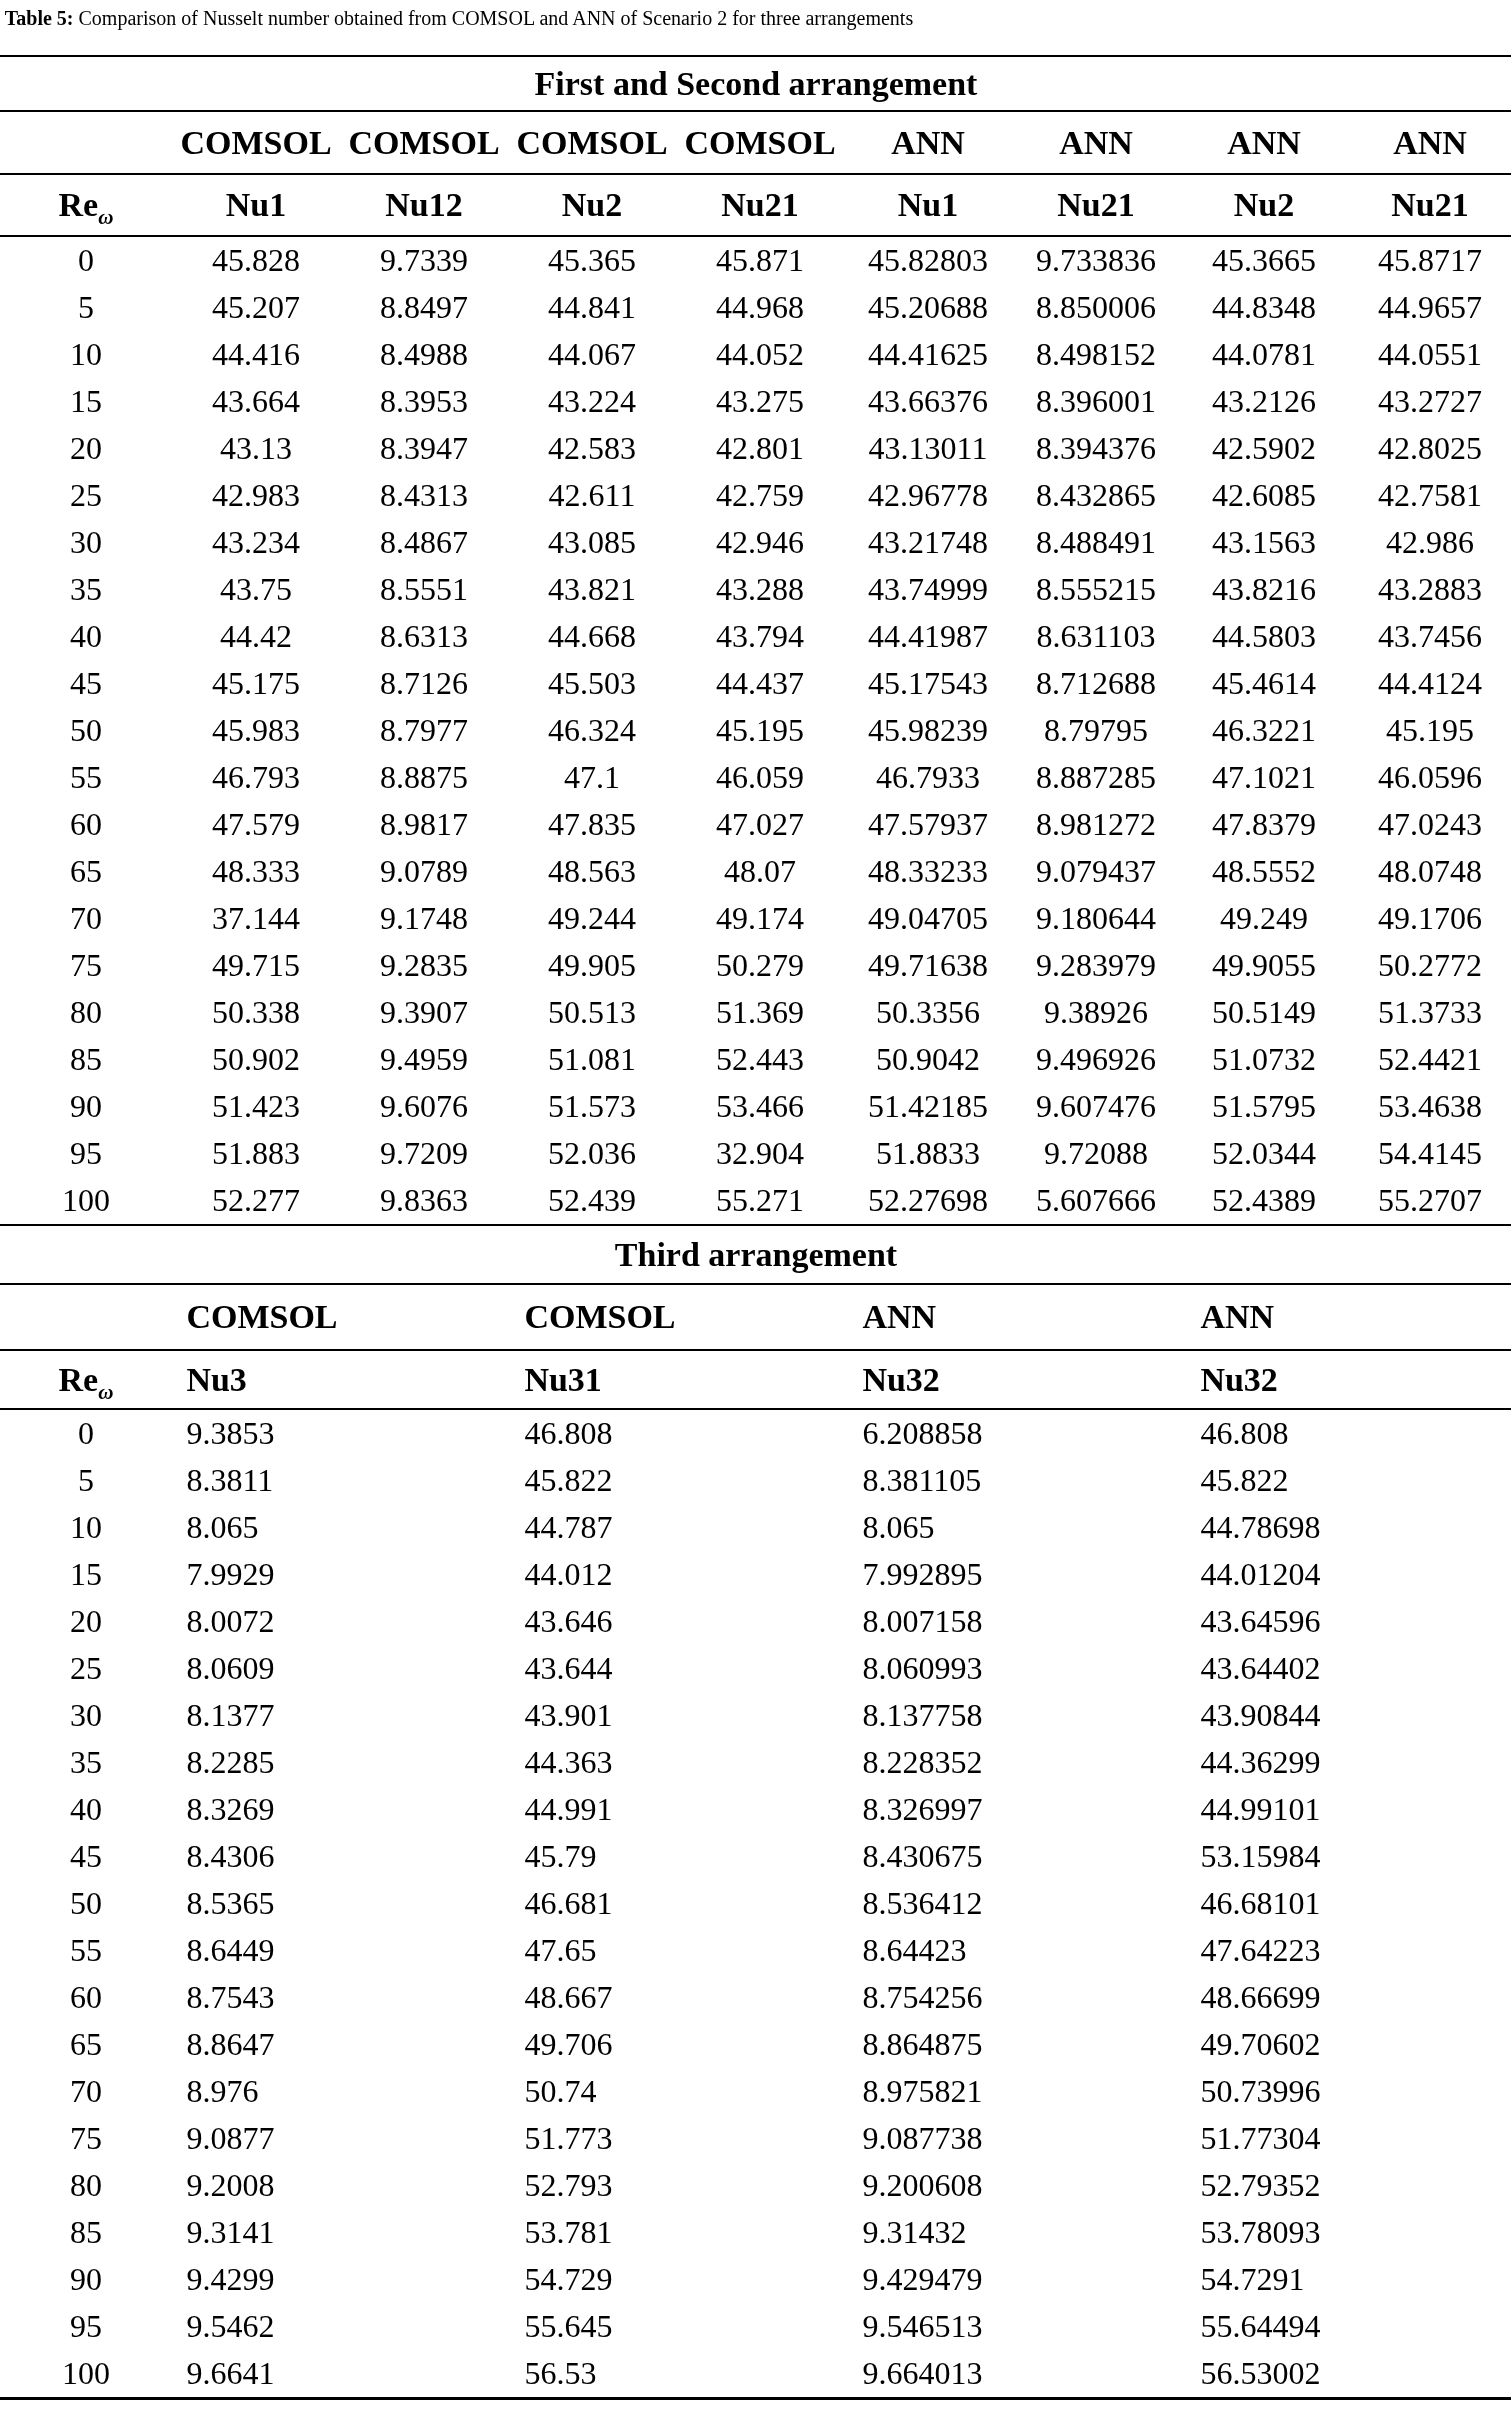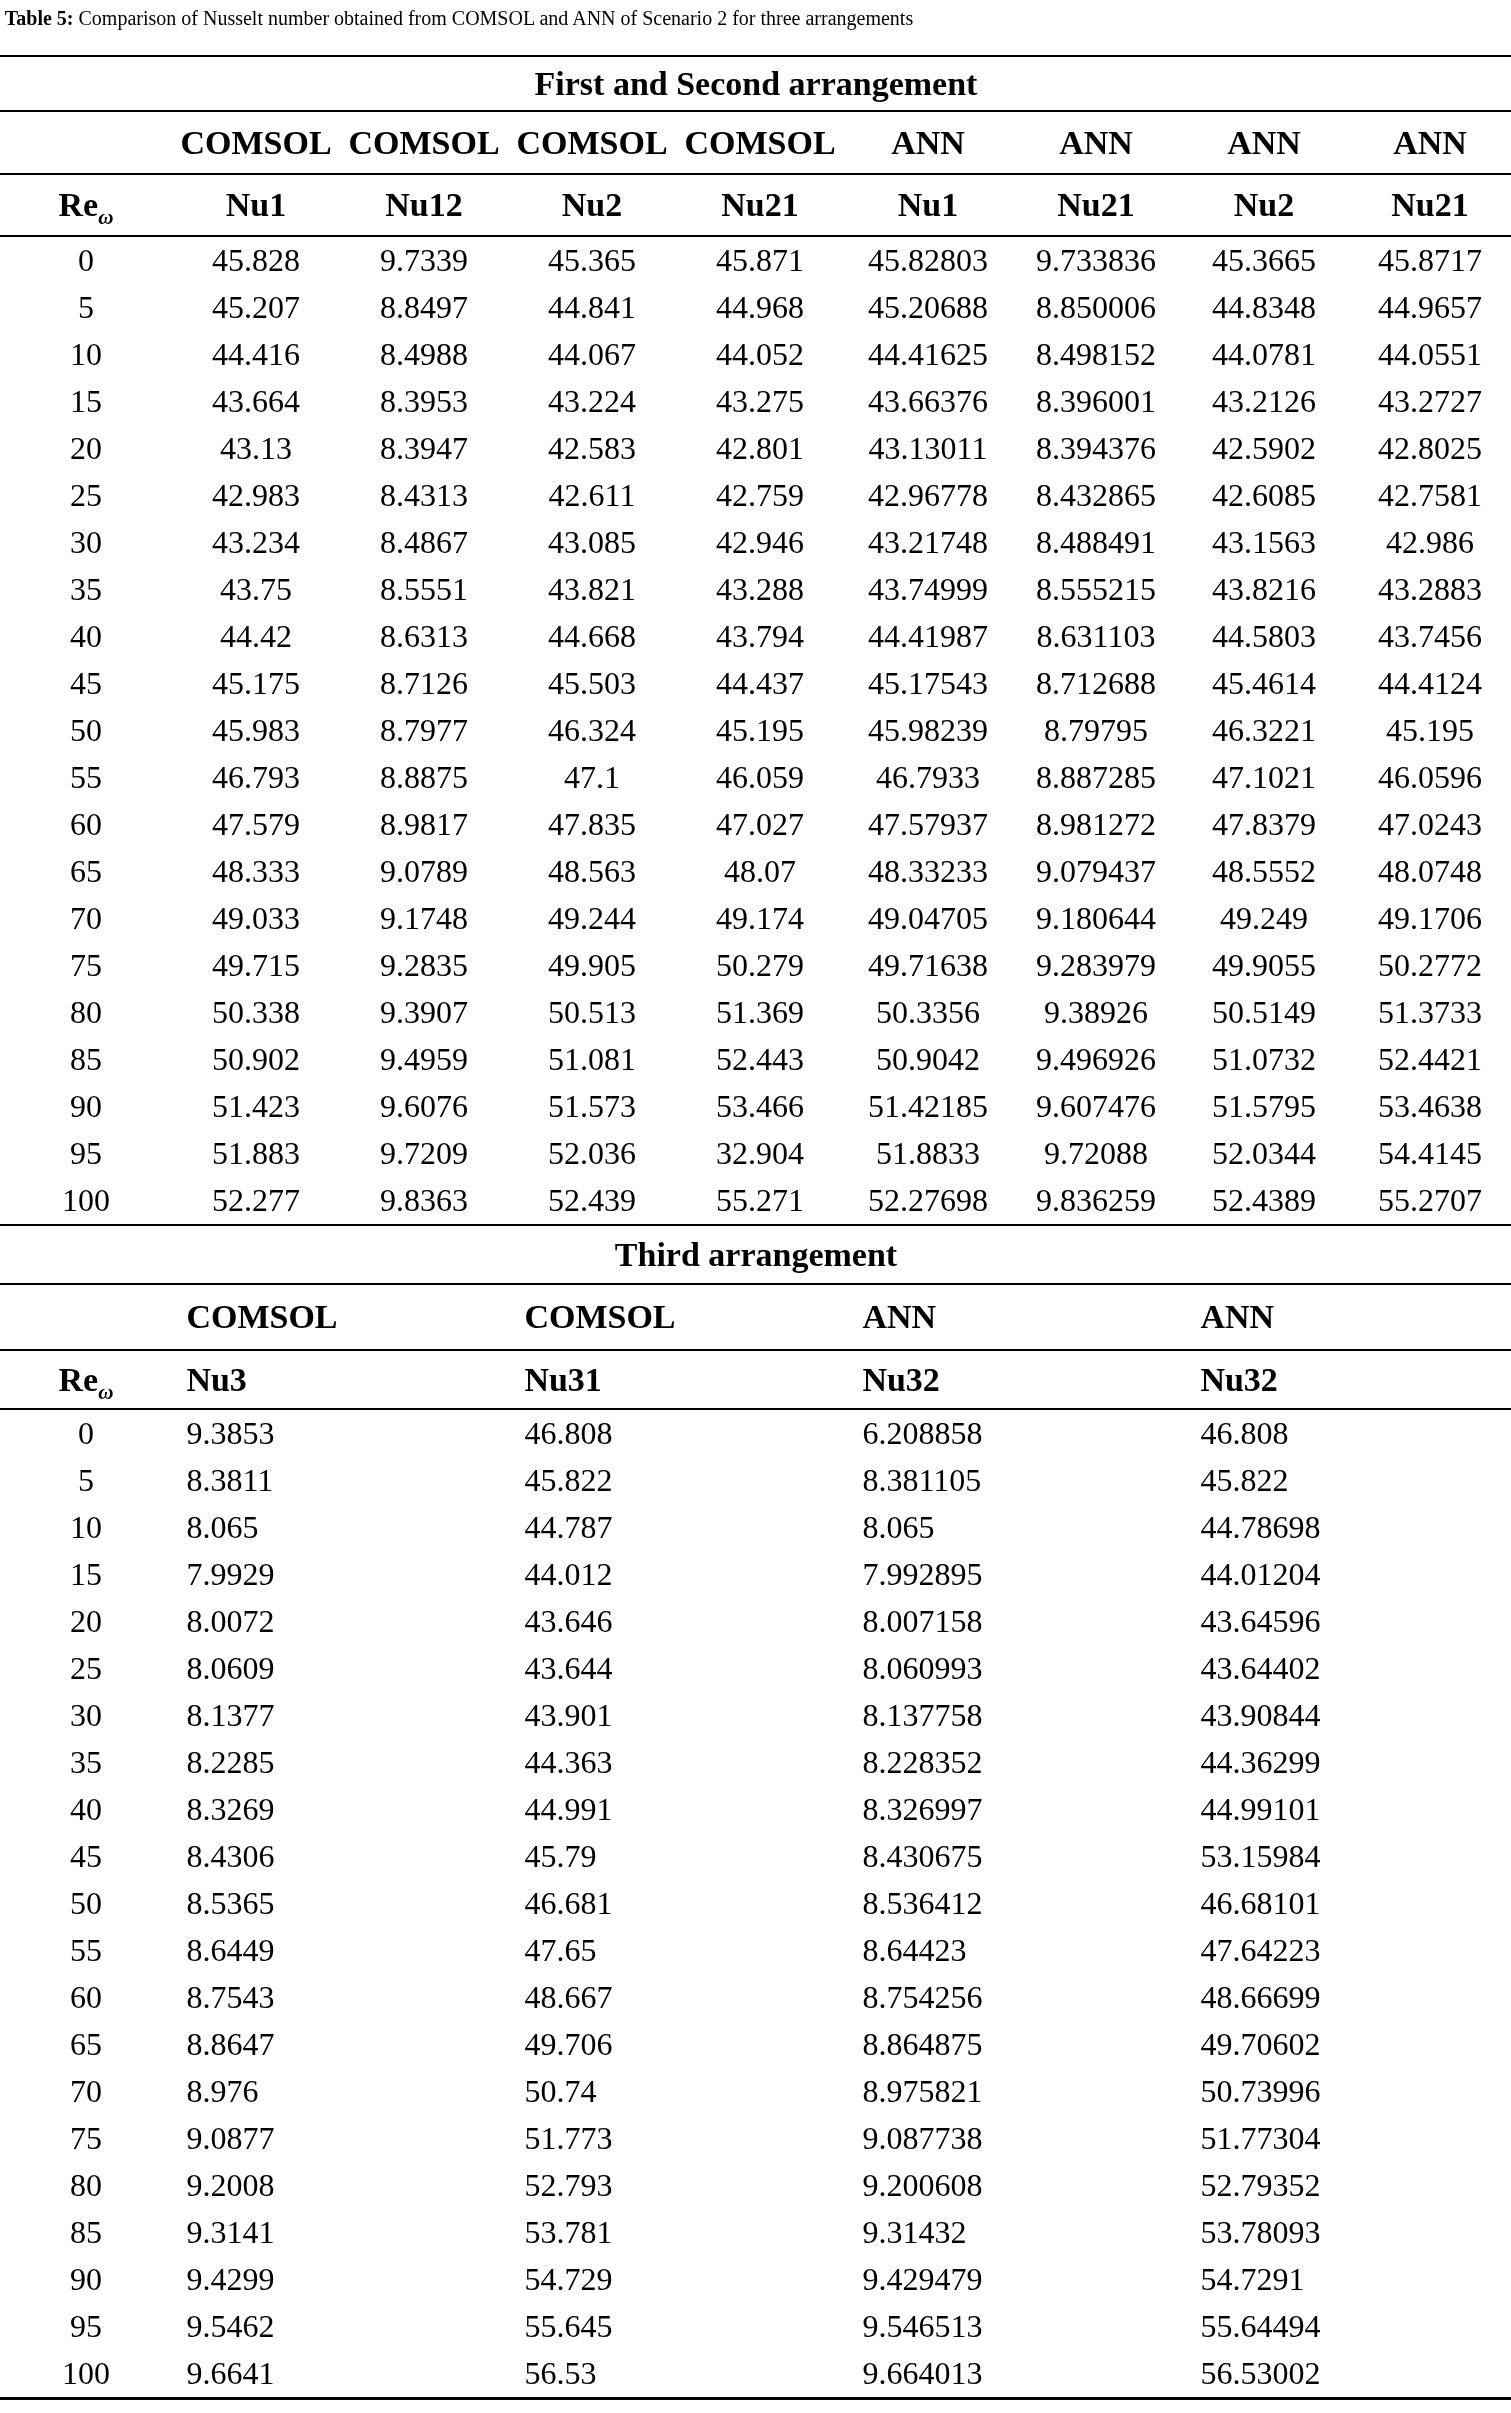--- a/index.html
+++ b/index.html
@@ -299,21 +299,21 @@
           <td>9.0789</td>
           <td>48.563</td>
           <td>48.07</td>
           <td>48.33233</td>
           <td>9.079437</td>
           <td>48.5552</td>
           <td>48.0748</td>
         </tr>
         <tr>
           <td>70</td>
-          <td>49.033</td>
+          <td>37.144</td>
           <td>9.1748</td>
           <td>49.244</td>
           <td>49.174</td>
           <td>49.04705</td>
           <td>9.180644</td>
           <td>49.249</td>
           <td>49.1706</td>
         </tr>
         <tr>
           <td>75</td>
@@ -370,21 +370,21 @@
           <td>52.0344</td>
           <td>54.4145</td>
         </tr>
         <tr>
           <td>100</td>
           <td>52.277</td>
           <td>9.8363</td>
           <td>52.439</td>
           <td>55.271</td>
           <td>52.27698</td>
-          <td>9.836259</td>
+          <td>5.607666</td>
           <td>52.4389</td>
           <td>55.2707</td>
         </tr>
       </tbody>
   </table>
 
   <table class="t2">
     <colgroup>
       <col style="width:172px">
         <col style="width:338px">

